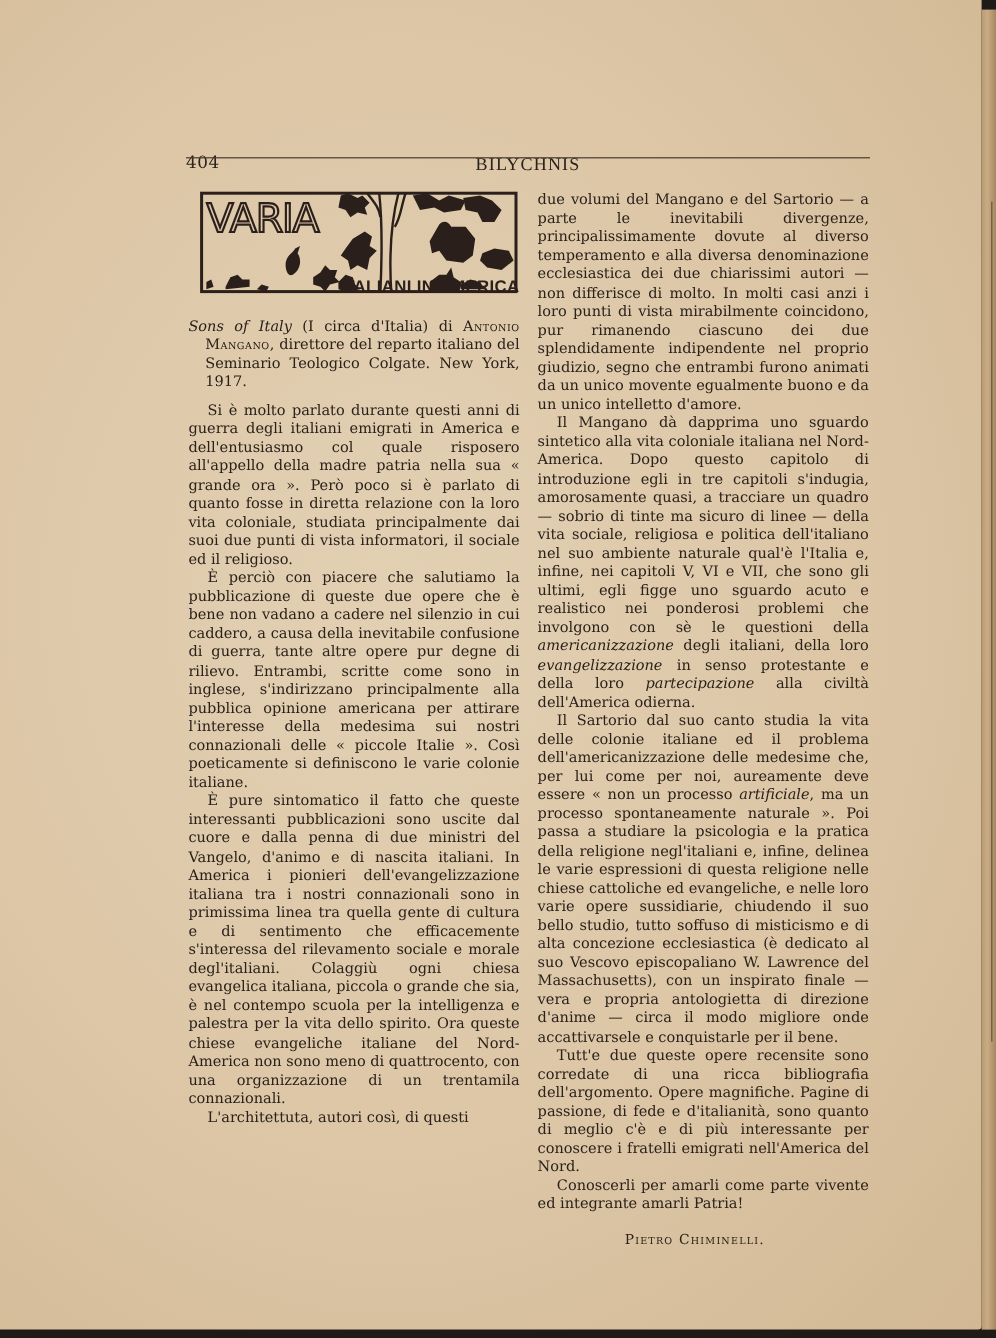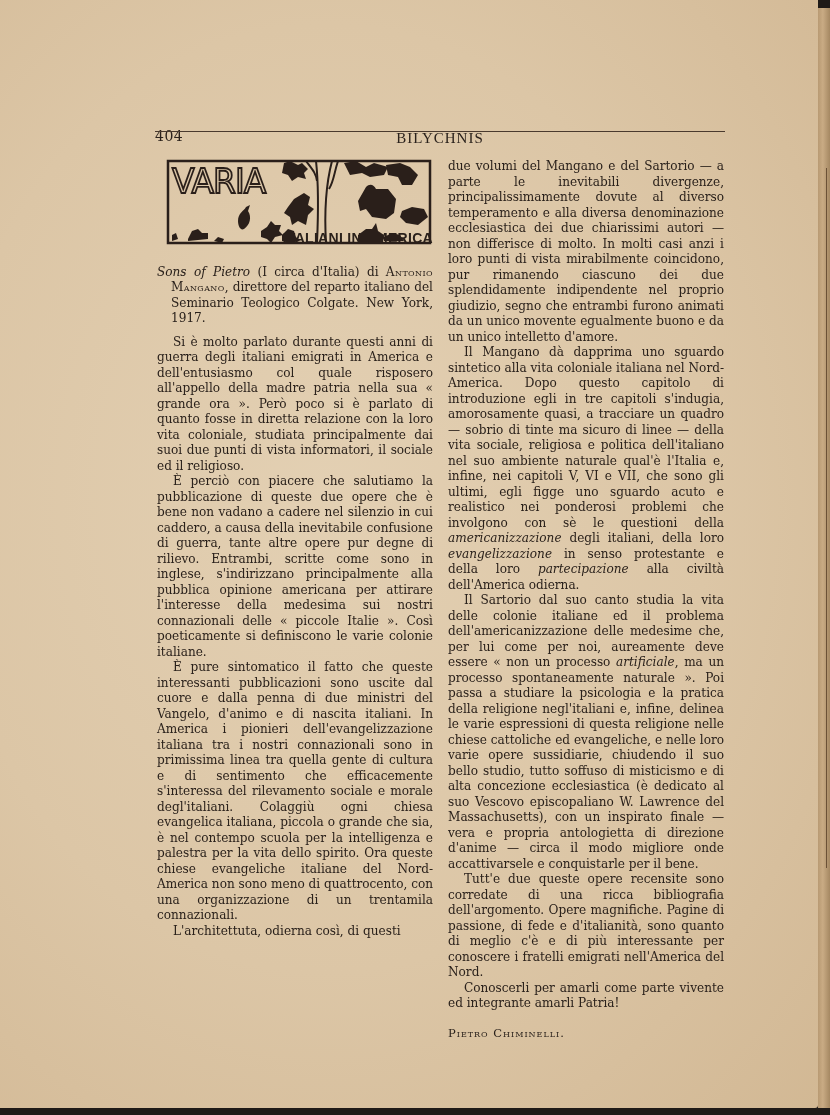--- a/index.html
+++ b/index.html
@@ -51,21 +51,21 @@
       margin: 8px 0 18px 0; font-family: Liberation Sans, sans-serif; font-size: 14px;
     }
     .biblio {
       padding-left: 14px; text-indent: -14px; margin: 0 0 8px 0;
     }
     .biblio i { font-style: italic; }
     .sc { font-variant: small-caps; letter-spacing: 0.4px; }
     p.body { margin: 0; text-indent: 16px; }
     .it { font-style: italic; }
     .signature {
-      text-align: left; margin-top: 14px; padding-right: 14px;
+      text-align: center; margin-top: 14px; padding-right: 14px;
       font-variant: small-caps; letter-spacing: 1px; font-size: 11.5px;
     }
   </style>
 </head>
 <body>
 
 <div class="page">
 
   <div class="running-head">
     <span class="page-number">404</span>
@@ -94,27 +94,27 @@
         <path d="M220 6 l14 -2 l10 4 l8 8 l-6 10 l-10 0 l-4 -8 l-10 -2 z" fill="#2a1f1a"></path>
         <path d="M200 28 c4 -4 8 -2 10 2 l12 0 l8 10 l-2 14 l-8 6 l-14 -2 l-6 -8 l-6 2 l-2 -10 z" fill="#2a1f1a"></path>
         <path d="M236 52 l10 -4 l12 2 l4 8 l-10 8 l-12 -2 l-6 -6 z" fill="#2a1f1a"></path>
         <path d="M192 76 l8 -6 l6 0 l4 -6 l2 8 l6 4 l-2 8 l-24 0 z" fill="#2a1f1a"></path>
         <path d="M218 78 l8 -4 l8 2 l4 6 l-20 0 z" fill="#2a1f1a"></path>
       </svg>
     </div>
 
     <div class="article-title">ITALIANI IN AMERICA</div>
 
-    <p class="biblio"><i>Sons of Pietro</i><span> (I circa d'Italia) di </span><span class="sc">Antonio Mangano</span><span>, direttore del reparto italiano del Seminario Teologico Colgate. New York, 1917.</span></p>
+    <p class="biblio"><i>Sons of Italy</i><span> (I circa d'Italia) di </span><span class="sc">Antonio Mangano</span><span>, direttore del reparto italiano del Seminario Teologico Colgate. New York, 1917.</span></p>
 
 
     <p class="body">Si è molto parlato durante questi anni di guerra degli italiani emigrati in America e dell'entusiasmo col quale risposero all'appello della madre patria nella sua « grande ora ». Però poco si è parlato di quanto fosse in diretta relazione con la loro vita coloniale, studiata principalmente dai suoi due punti di vista informatori, il sociale ed il religioso.</p>
     <p class="body">È perciò con piacere che salutiamo la pubblicazione di queste due opere che è bene non vadano a cadere nel silenzio in cui caddero, a causa della inevitabile confusione di guerra, tante altre opere pur degne di rilievo. Entrambi, scritte come sono in inglese, s'indirizzano principalmente alla pubblica opinione americana per attirare l'interesse della medesima sui nostri connazionali delle « piccole Italie ». Così poeticamente si definiscono le varie colonie italiane.</p>
     <p class="body">È pure sintomatico il fatto che queste interessanti pubblicazioni sono uscite dal cuore e dalla penna di due ministri del Vangelo, d'animo e di nascita italiani. In America i pionieri dell'evangelizzazione italiana tra i nostri connazionali sono in primissima linea tra quella gente di cultura e di sentimento che efficacemente s'interessa del rilevamento sociale e morale degl'italiani. Colaggiù ogni chiesa evangelica italiana, piccola o grande che sia, è nel contempo scuola per la intelligenza e palestra per la vita dello spirito. Ora queste chiese evangeliche italiane del Nord-America non sono meno di quattrocento, con una organizzazione di un trentamila connazionali.</p>
-    <p class="body">L'architettuta, odierna così, di questi</p>
+    <p class="body">L'architettuta, autori così, di questi</p>
   </div>
 
   <div class="column col-right">
     <p class="body" style="text-indent:0">due volumi del Mangano e del Sartorio — a parte le inevitabili divergenze, principalissimamente dovute al diverso temperamento e alla diversa denominazione ecclesiastica dei due chiarissimi autori — non differisce di molto. In molti casi anzi i loro punti di vista mirabilmente coincidono, pur rimanendo ciascuno dei due splendidamente indipendente nel proprio giudizio, segno che entrambi furono animati da un unico movente egualmente buono e da un unico intelletto d'amore.</p>
 
     <p class="body"><span>Il Mangano dà dapprima uno sguardo sintetico alla vita coloniale italiana nel Nord-America. Dopo questo capitolo di introduzione egli in tre capitoli s'indugia, amorosamente quasi, a tracciare un quadro — sobrio di tinte ma sicuro di linee — della vita sociale, religiosa e politica dell'italiano nel suo ambiente naturale qual'è l'Italia e, infine, nei capitoli V, VI e VII, che sono gli ultimi, egli figge uno sguardo acuto e realistico nei ponderosi problemi che involgono con sè le questioni della </span><span class="it">americanizzazione</span><span> degli italiani, della loro </span><span class="it">evangelizzazione</span><span> in senso protestante e della loro </span><span class="it">partecipazione</span><span> alla civiltà dell'America odierna.</span></p>
 
     <p class="body"><span>Il Sartorio dal suo canto studia la vita delle colonie italiane ed il problema dell'americanizzazione delle medesime che, per lui come per noi, aureamente deve essere « non un processo </span><span class="it">artificiale</span><span>, ma un processo spontaneamente naturale ». Poi passa a studiare la psicologia e la pratica della religione negl'italiani e, infine, delinea le varie espressioni di questa religione nelle chiese cattoliche ed evangeliche, e nelle loro varie opere sussidiarie, chiudendo il suo bello studio, tutto soffuso di misticismo e di alta concezione ecclesiastica (è dedicato al suo Vescovo episcopaliano W. Lawrence del Massachusetts), con un inspirato finale — vera e propria antologietta di direzione d'anime — circa il modo migliore onde accattivarsele e conquistarle per il bene.</span></p>
 
     <p class="body">Tutt'e due queste opere recensite sono corredate di una ricca bibliografia dell'argomento. Opere magnifiche. Pagine di passione, di fede e d'italianità, sono quanto di meglio c'è e di più interessante per conoscere i fratelli emigrati nell'America del Nord.</p>

